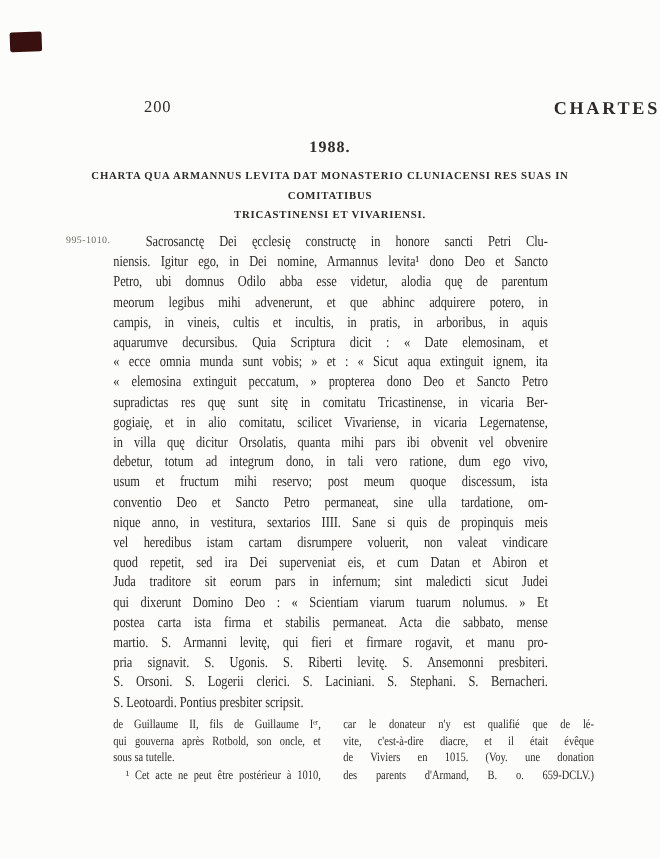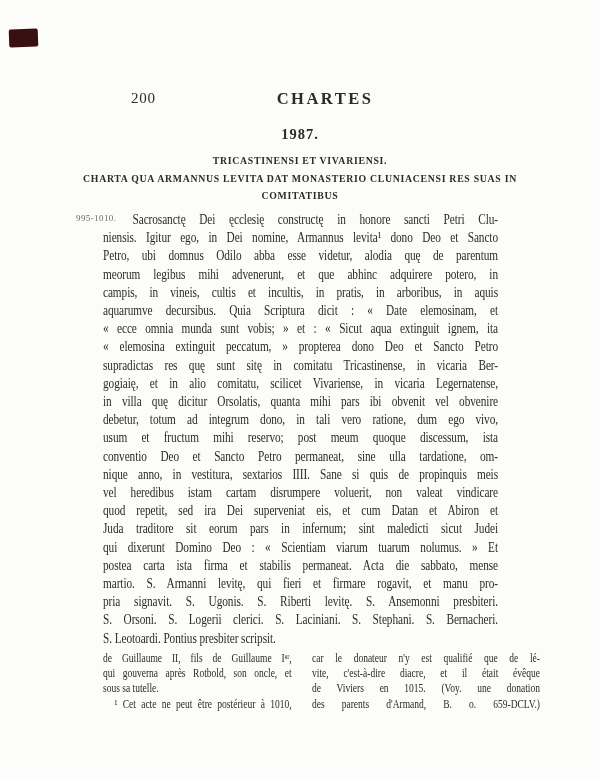--- a/index.html
+++ b/index.html
@@ -20,41 +20,41 @@
     transform: rotate(-2deg);
   }
 
   .page-number {
     position:absolute; left:103px; top:90px;
     font-size:15px; letter-spacing:0.8px;margin-left:28px;
   }
   .running-title {
     position:absolute; left:0; top:89px; width:100%;
     box-sizing:border-box; padding-left:50px;
-    text-align:center;
+    text-align:right;
     font-size:16.5px; font-weight:bold; letter-spacing:2.5px;
   }
   .charter-number {
     position:absolute; left:0; top:126px; width:100%;
     text-align:center;
     font-size:14.5px; font-weight:bold; letter-spacing:1px;
   }
   .charter-title {
     position:absolute; left:55px; right:55px; top:152px;
     text-align:center;
     font-size:9.8px; font-weight:bold; letter-spacing:0.7px;
     line-height:17.5px;
   }
   .reference {
     position:absolute; left:0; top:185px; width:100%;
     text-align:center;
     font-size:11.5px; font-variant:small-caps; letter-spacing:0.5px;
   }
   .margin-date {
-    position:absolute; left:31px; top:213px;
+    position:absolute; left:15px; top:213px;
     font-size:9px; color: var(--margin_ink, #6f6b64);
     letter-spacing:0.4px;
     padding-left:45px;
   }
 
   .charter-body {
     position:absolute; left:103px; top:211px;
     width:482px;
     transform:scaleX(0.8195); transform-origin:0 0;
     font-size:13.8px; line-height:18.2px; letter-spacing:-0.1px;
@@ -78,25 +78,25 @@
 <body>
 
 <div class="page" style="--paper: #fcfcfa; --ink: #2e2a27; --margin_ink: #6f6b64; --stain: #38100f;">
 
   <div class="ink-stain"></div>
 
   <div class="page-number">200</div>
 
   <div class="running-title">CHARTES</div>
 
-  <div class="charter-number">1987.</div>
+  <div class="charter-number">1988.</div>
 
   <div class="charter-title">
+    <div>CHARTA QUA ARMANNUS LEVITA DAT MONASTERIO CLUNIACENSI RES SUAS IN COMITATIBUS</div>
     <div>TRICASTINENSI ET VIVARIENSI.</div>
-    <div>CHARTA QUA ARMANNUS LEVITA DAT MONASTERIO CLUNIACENSI RES SUAS IN COMITATIBUS</div>
   </div>
 
 
   <div class="margin-date">995-1010.</div>
 
   <div class="charter-body">
       <div class="bodyline">Sacrosanctę Dei ęcclesię constructę in honore sancti Petri Clu-</div>
       <div class="bodyline">niensis. Igitur ego, in Dei nomine, Armannus levita¹ dono Deo et Sancto</div>
       <div class="bodyline">Petro, ubi domnus Odilo abba esse videtur, alodia quę de parentum</div>
       <div class="bodyline">meorum legibus mihi advenerunt, et que abhinc adquirere potero, in</div>

